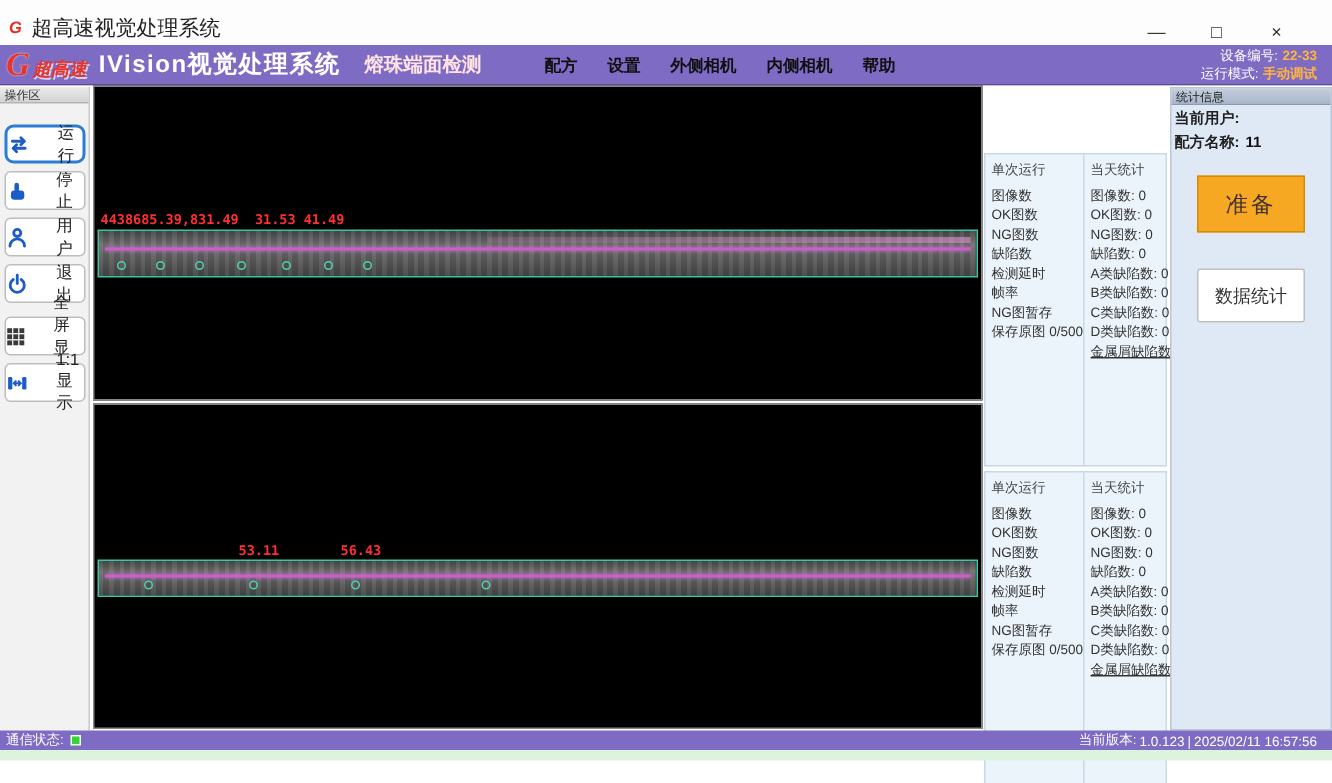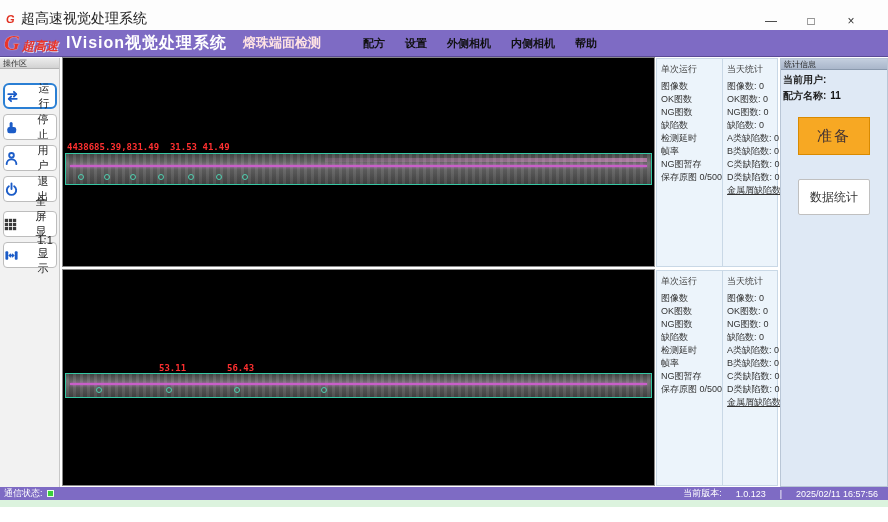--- a/index.html
+++ b/index.html
@@ -54,21 +54,21 @@
   .strip-2 .mag-line { top:9px; }
   .pink-band { position:absolute; right:4px; width:55%; top:4px; height:4px; background:linear-gradient(90deg, rgba(220,120,200,0.15), rgba(235,150,215,0.55)); }
   .marker { position:absolute; width:6px; height:6px; border:1px solid #4fd0b0; border-radius:50%; bottom:4px; }
   .anno { position:absolute; color:#ff3030; font-size:9px; font-weight:bold; font-family:"DejaVu Sans Mono","Liberation Mono",monospace; white-space:pre; }
   .anno-1 { left:4px; top:84px; }
   .anno-2a { left:96px; top:93px; }
   .anno-2b { left:164px; top:93px; }
 
   
   .statscol { position:absolute; left:656px; top:0; width:122px; height:430px; }
-  .stats-panel { position:absolute; left:0; width:122px; background:#ecf4fb; border:1px solid #c9d8e6; display:flex; }
+  .stats-panel { position:absolute; left:0; width:122px; background:#ecf4fb; border:1px solid #c9d8e6; display:flex;margin-top:44px; }
   .stats-p1 { top:1px; height:209px; }
   .stats-p2 { top:213px; height:216px; }
   .stats-sub { flex:1; padding:4px 0 0 4px; position:relative; }
   .stats-sub + .stats-sub { border-left:1px solid #c9d8e6; }
   .stats-hd { font-size:9px; color:#444; margin-bottom:4px; position:relative; white-space:nowrap; }
   .stats-hd::after { content:""; position:absolute; right:2px; top:5px; left:100%; margin-left:3px; }
   .stat-row { font-size:9px; color:#333; line-height:13px; white-space:nowrap; }
   .daily .stat-row:last-child { text-decoration:underline; }
   .save-row { font-size:9px; color:#333; line-height:13px; white-space:nowrap; }
 
@@ -77,21 +77,21 @@
   .info-hd { height:11px; background:linear-gradient(#c3cede,#a9b6ca); border-bottom:1px solid #8a99ad; font-size:8px; color:#222; padding-left:3px; line-height:11px; }
   .info-row { font-size:10px; font-weight:bold; color:#222; padding:3px 0 0 2px; line-height:13px; }
   .info-row b { font-weight:bold; color:#111; margin-left:4px; }
   .btn-prepare { position:absolute; left:17px; top:58px; width:72px; height:38px; background:#f7a823; border:1px solid #d98a00; font-size:15px; color:#433; display:flex; align-items:center; justify-content:center; letter-spacing:2px; cursor:default;text-align:center; }
   .btn-datastats { position:absolute; left:17px; top:120px; width:72px; height:36px; background:#fff; border:1px solid #c0c0c0; border-radius:2px; font-size:12px; color:#333; display:flex; align-items:center; justify-content:center; cursor:default; }
 
   
   .statusbar { position:absolute; top:487px; left:0; width:888px; height:13px; background:#7e6bc4; display:flex; align-items:center; font-size:9px; color:#fff; }
   .comm { display:flex; align-items:center; gap:4px; margin-left:4px; }
   .comm-dot { width:7px; height:7px; background:#39d039; border:1px solid #eaffea; }
-  .version-zone { margin-left:auto; margin-right:10px; display:flex; gap:14px; align-items:center; }
+  .version-zone { margin-left:auto; margin-right:10px; display:flex; gap:2px; align-items:center; }
   .green-strip { position:absolute; top:500px; left:0; width:888px; height:7px; background:#dcf3de; }
 
   svg.ic { display:block; }
 </style>
 </head>
 <body>
 
 <div id="app">
 
   <div class="titlebar">
@@ -112,20 +112,24 @@
       <span class="logo-brand">超高速</span>
     </div>
     <span class="app-title">IVision视觉处理系统</span>
     <span class="app-subtitle">熔珠端面检测</span>
     <div class="menus">
       <span class="menu-item">配方</span>
       <span class="menu-item">设置</span>
       <span class="menu-item">外侧相机</span>
       <span class="menu-item">内侧相机</span>
       <span class="menu-item">帮助</span>
+    </div>
+    <div class="device-info">
+      <div><span>设备编号:</span><b>22-33</b></div>
+      <div><span>运行模式:</span><b>手动调试</b></div>
     </div>
   </div>
 
   <div class="main">
 
     <div class="sidebar">
       <div class="sidebar-hd">操作区</div>
       <div class="side-btns">
         <div class="side-btn active">
           <span>

